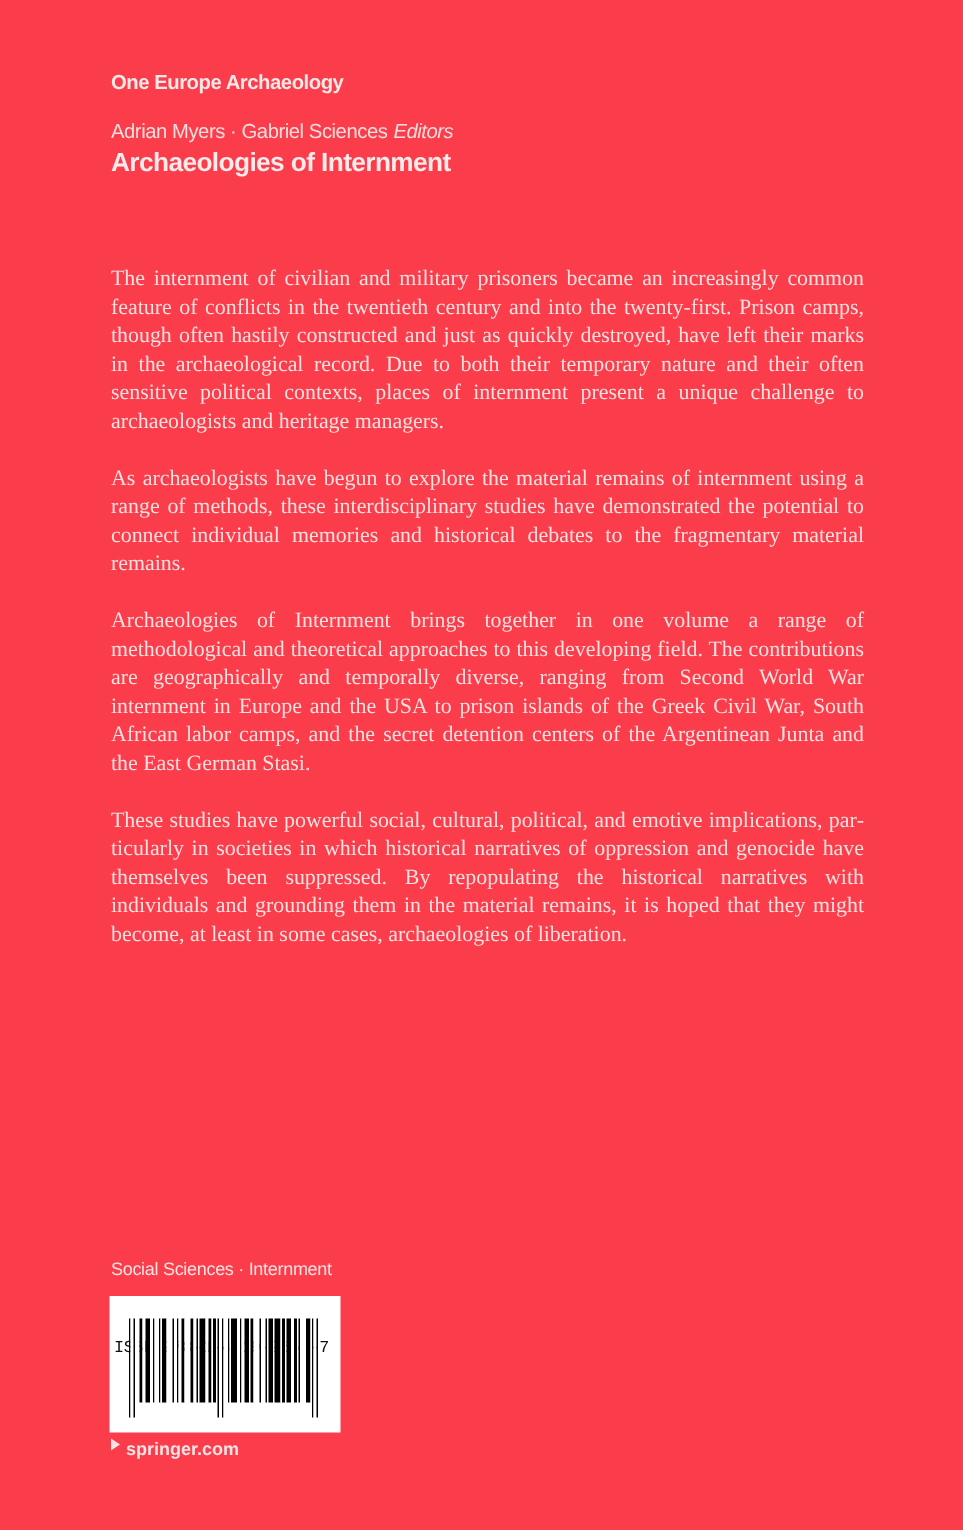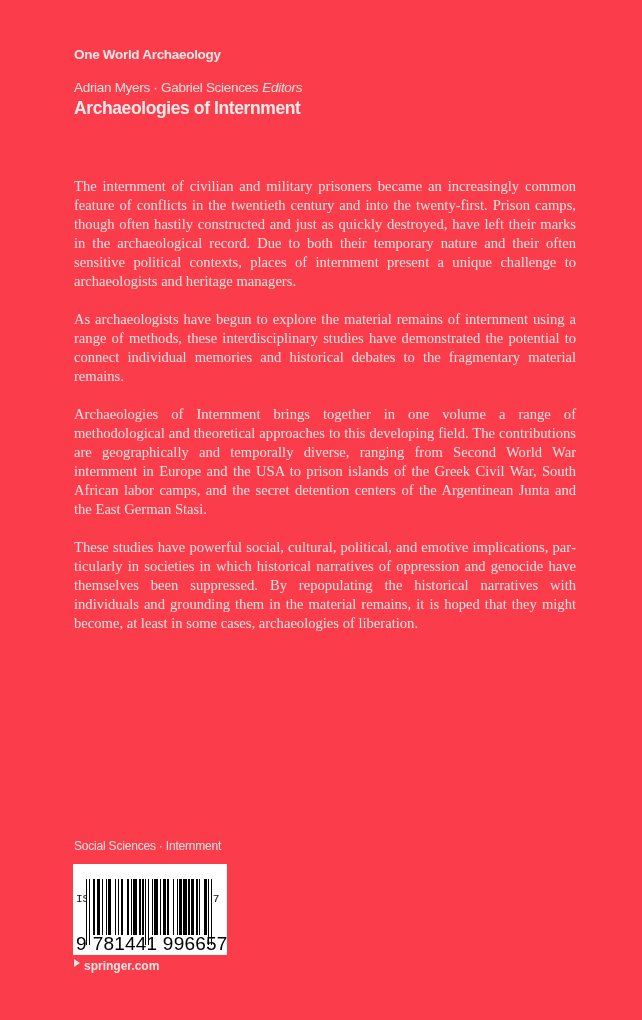--- a/index.html
+++ b/index.html
@@ -129,21 +129,21 @@
       border-top: 4px solid transparent;
       border-bottom: 4px solid transparent;
       border-left: 6px solid #F8E4E4;
     }
   </style>
 </head>
 <body>
 
 <div class="cover">
 
-  <div class="series">One World Archaeology</div>
+  <div class="series">One Europe Archaeology</div>
 
   <div class="editors">
     <span>Adrian Myers · Gabriel Sciences</span><span class="role">Editors</span>
   </div>
 
   <div class="book-title">Archaeologies of Internment</div>
 
   <div class="blurb">
     <p>The internment of civilian and military prisoners became an increasingly common feature of conflicts in the twentieth century and into the twenty-first. Prison camps, though often hastily constructed and just as quickly destroyed, have left their marks in the archaeological record. Due to both their temporary nature and their often sensitive political contexts, places of internment present a unique challenge to archaeologists and heritage managers.</p>
     <p>As archaeologists have begun to explore the material remains of internment using a range of methods, these interdisciplinary studies have demonstrated the potential to connect individual memories and historical debates to the fragmentary material remains.</p>
@@ -215,23 +215,20 @@
         <span class="b" style="width: 1.3125px;"></span>
         <span class="w" style="width: 1.3125px;"></span>
         <span class="b" style="width: 1.3125px;"></span>
         <span class="w" style="width: 3.9375px;"></span>
         <span class="b" style="width: 2.625px;"></span>
         <span class="w" style="width: 1.3125px;"></span>
         <span class="b g" style="width: 1.3125px;"></span>
         <span class="w g" style="width: 1.3125px;"></span>
         <span class="b g" style="width: 1.3125px;"></span>
       </div>
-    <div class="barcode-digits">
-      <span class="first">9</span><span>781441 996657</span>
-    </div>
   </div>
 
   <div class="springer">
     <span class="arrow"></span>
     <span>springer.com</span>
   </div>
 
 </div>
 
 </body></html>

